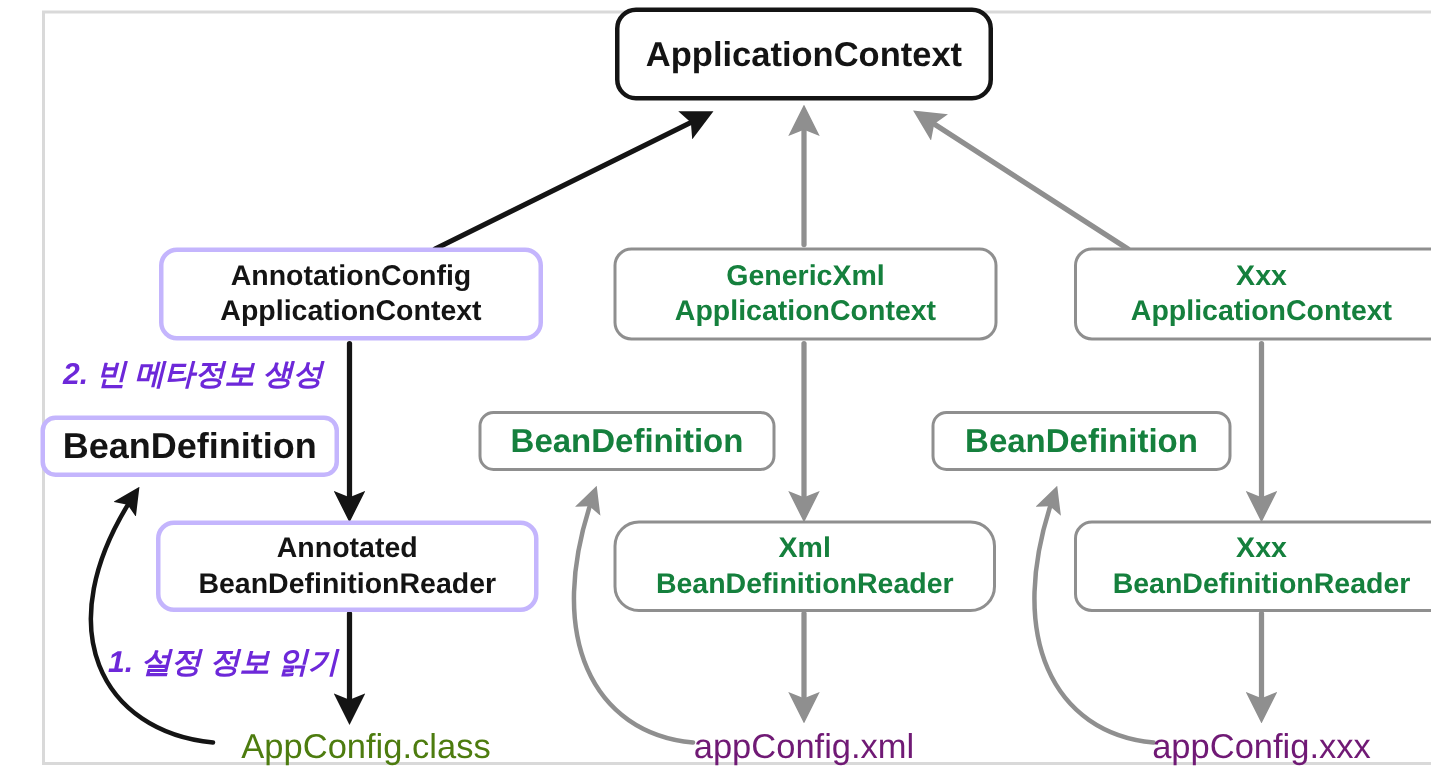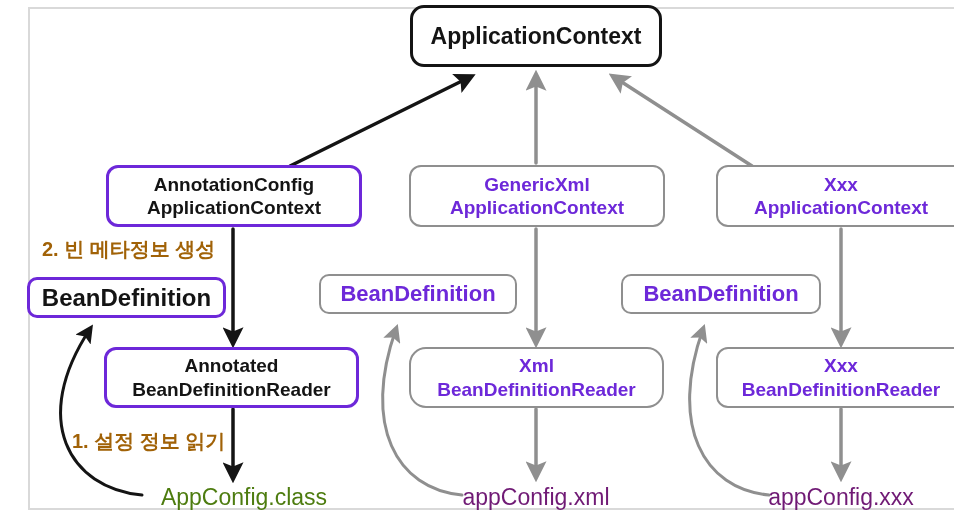--- a/index.html
+++ b/index.html
@@ -15,24 +15,24 @@
   .e { stroke-width:3.5; stroke-linecap:round; fill:none; }
   .e.b { stroke:#141414; }
   .e.g { stroke:#8f8f8f; }
   .e.thin { stroke-width:3; }
   .box {
     position:absolute; box-sizing:border-box; background:#ffffff;
     display:flex; align-items:center; justify-content:center;
     text-align:center; font-weight:700; border-radius:12px;
   }
   .box .lbl { white-space:pre-line; line-height:1.22; }
-  .active-box   { border:3px solid #6d28d9; color:#141414; }
+  .active-box   { border:3px solid #c4b5fd; color:#141414; }
   .top-box      { border:3.5px solid #141414; border-radius:14px; }
-  .inactive-box { border:2.5px solid #8f8f8f; color:#6d28d9; }
-  .note { position:absolute; font-weight:700; color:#a16207; font-size:20px; white-space:nowrap; }
+  .inactive-box { border:2.5px solid #8f8f8f; color:#15803d; }
+  .note { position:absolute; font-weight:700; color:#6d28d9; font-size:20px; white-space:nowrap;font-style:italic; }
   .file { position:absolute; font-size:23px; width:200px; text-align:center; color:#4d7c0f; white-space:nowrap; }
   .file.inactive-text { color:#701a75; }
 </style>
 </head>
 <body>
 
 <div class="stage">
 
   <div class="frame"></div>
 

